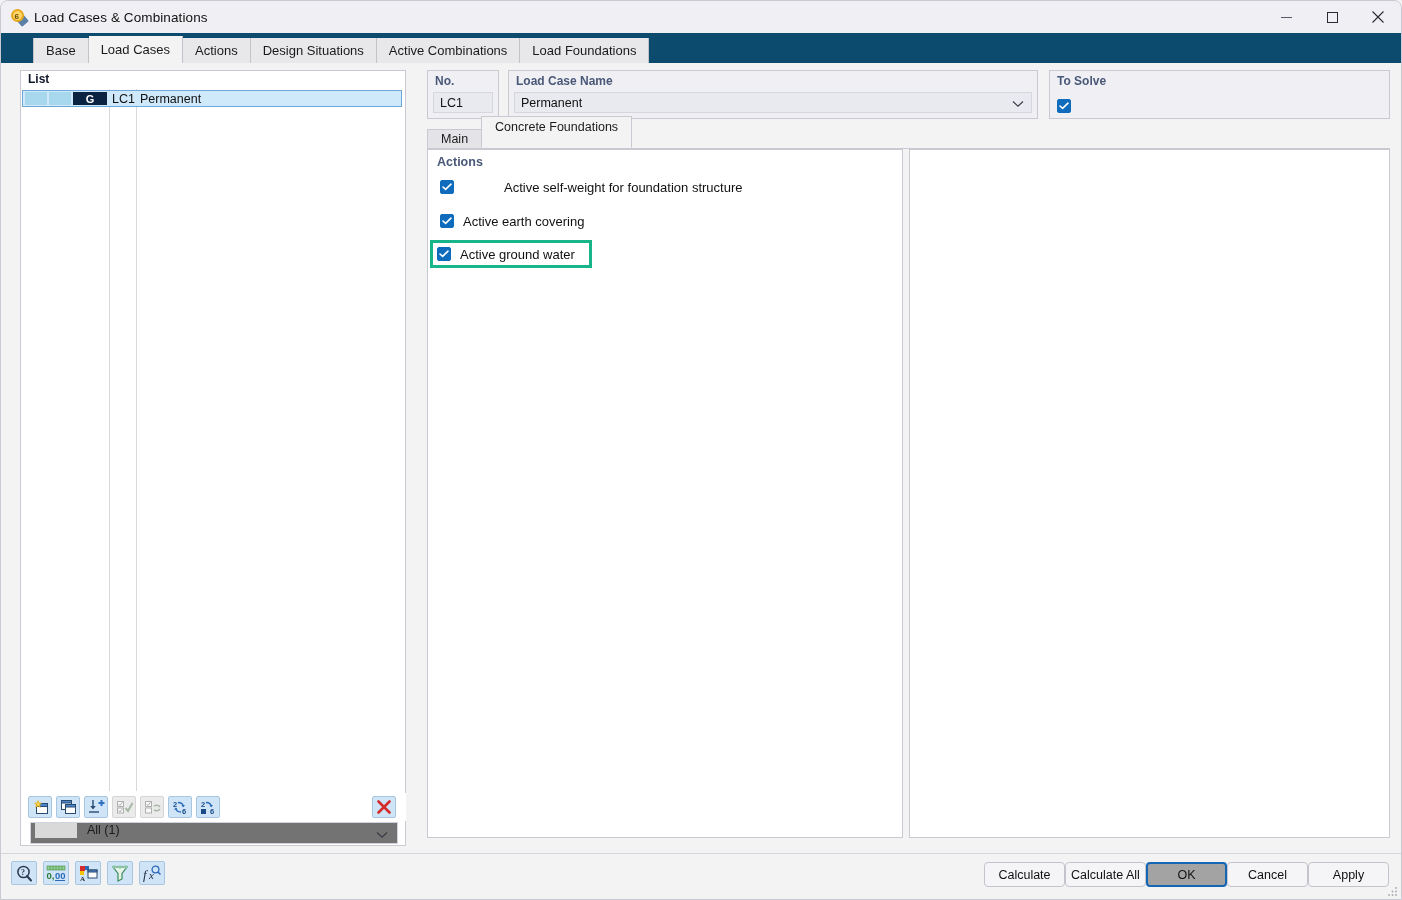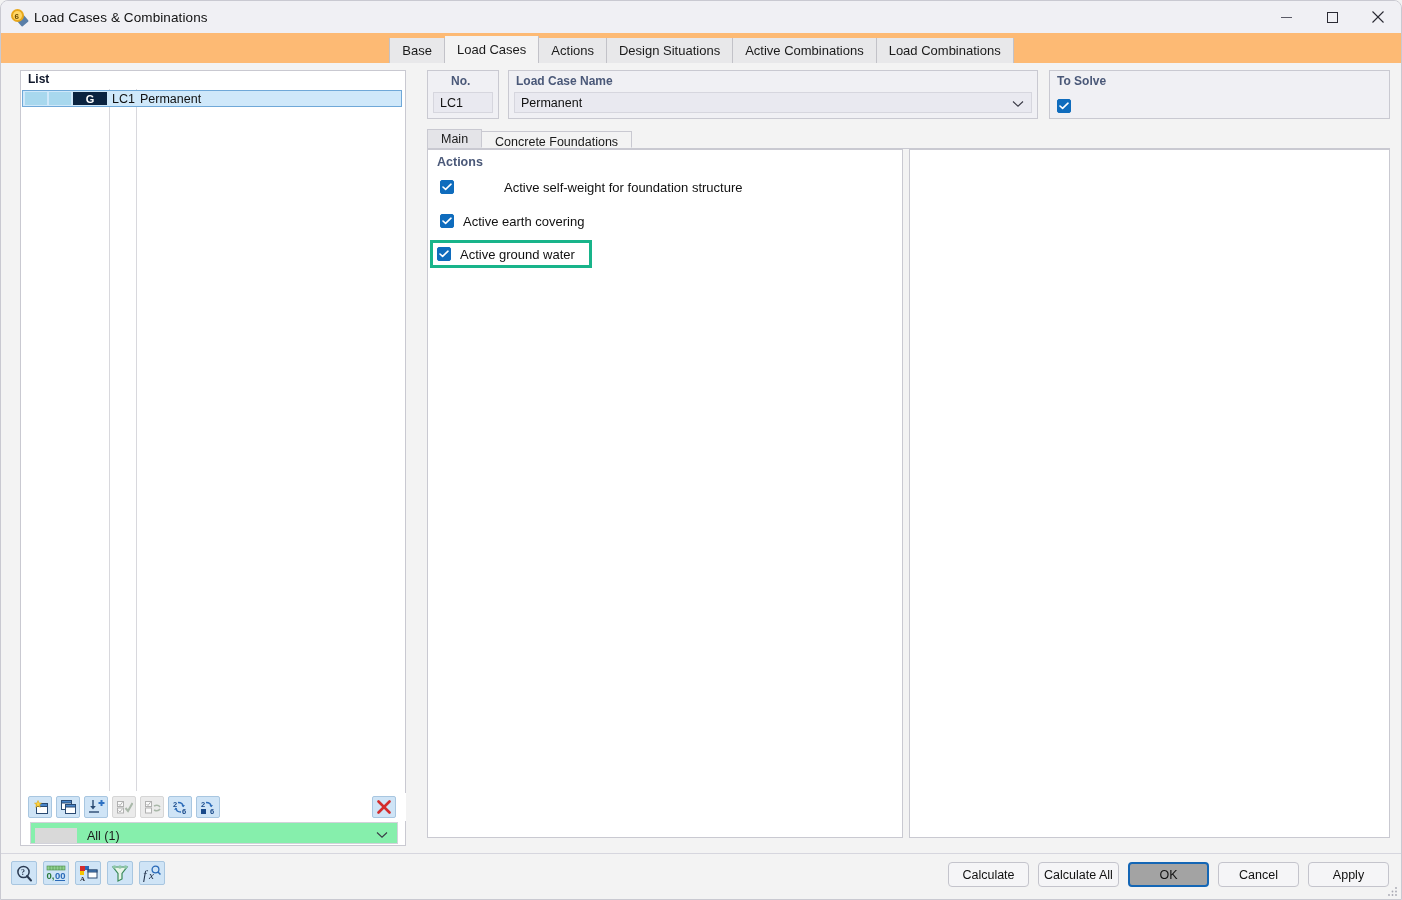--- a/index.html
+++ b/index.html
@@ -51,24 +51,23 @@
   .wbtn {
     width:46px; height:32px; display:flex; align-items:center; justify-content:center;
     flex:none;
   }
   #win-controls { position:absolute; right:0; top:0; display:flex; }
   .wbtn svg { display:block; }
 
   
   #tabstrip {
     position:absolute; left:0; top:32px; width:1400px; height:30px;
-    background:#fdba74;
+    background:#0c4a6e;
     display:flex; align-items:flex-end;
-    padding-left:1px;
-    justify-content:center;
+    padding-left:32px;
   }
   .otab {
     height:25px; line-height:25px;
     padding:0 12px;
     font-size:13px; color:#1a1a1a;
     background:#e8e8ea;
     border-right:1px solid #c2c2c8;
     cursor:default;
     white-space:nowrap;
   }
@@ -133,22 +132,22 @@
   }
   .tbtn.dis { background:#ebebeb; border-color:#d6d6d6; }
   #del-btn {
     position:absolute; right:10px; top:3px;
     width:24px; height:22px; background:#cfe4f6;
     border:1px solid #a8c6e0; border-radius:2px;
     display:flex; align-items:center; justify-content:center;
   }
   #filter-row {
     position:absolute; left:9px; top:751px; width:368px; height:22px;
-    background:#86efac; border:1px solid #d2d2da;
-    display:flex; align-items:flex-end;
+    background:#737373; border:1px solid #d2d2da;
+    display:flex; align-items:flex-start;
   }
   #filter-sw { width:42px; height:15px; background:#d9d9d9; margin-left:4px; flex:none; }
   #filter-label { margin-left:10px; font-size:12.5px; }
   #filter-chev { position:absolute; right:9px; top:4px; }
 
   
   #right { position:absolute; left:419px; top:0px; width:970px; height:790px; }
 
   .fieldbox {
     position:absolute; background:#f0f0f4;
@@ -159,40 +158,40 @@
     padding-left:7px; padding-top:3px;
   }
   .finput {
     position:absolute; left:5px; bottom:5px;
     height:21px; background:#e9e9f0; border:1px solid #d6d6de;
     display:flex; align-items:center; padding-left:6px;
     font-size:12.5px; color:#111;
   }
   .finput .chev { position:absolute; right:7px; top:4px; }
 
-  #box-no   { left:7px;  top:7px;  width:72px;  height:49px;padding-left:16px; }
+  #box-no   { left:7px;  top:7px;  width:72px;  height:49px; }
   #box-no .finput { width:60px; }
   #box-name { left:88px; top:7px; width:530px; height:49px; }
   #box-name .finput { width:518px; }
   #box-solve{ left:629px;top:7px; width:341px; height:49px; }
   #box-solve .cbwrap { position:absolute; left:7px; bottom:5px; }
 
   
   #inner-tabs {
     position:absolute; left:7px; top:66px; width:963px; height:20px;
     display:flex; align-items:flex-end;
     border-bottom:1px solid #c9c9d1;
   }
   .itab {
     height:19px; line-height:19px; padding:0 13px;
     font-size:12.5px; background:#e4e4e8;
     border:1px solid #c9c9d1; border-bottom:none;
     margin-right:-1px;
   }
-  .itab.active { background:#f3f3f3; height:17px; line-height:20px; border-bottom:1px solid #f3f3f3; }
+  .itab.active { background:#f3f3f3; height:32px; line-height:20px; border-bottom:1px solid #f3f3f3; }
 
   #pane-left {
     position:absolute; left:7px; top:86px; width:476px; height:689px;
     background:#ffffff; border:1px solid #c9c9d1;
   }
   #pane-right {
     position:absolute; left:489px; top:86px; width:481px; height:689px;
     background:#ffffff; border:1px solid #c9c9d1;
   }
   #settings-label {
@@ -223,21 +222,21 @@
     position:absolute; left:0; top:852px; width:1400px; height:46px;
     background:#f3f3f3; border-top:1px solid #d6d6de;
   }
   #status-icons { position:absolute; left:10px; top:7px; display:flex; gap:6px; }
   .sbtn {
     width:26px; height:24px; background:#cfe4f6;
     border:1px solid #a8c6e0; border-radius:2px;
     display:flex; align-items:center; justify-content:center;
     position:relative; flex:none;
   }
-  #dlg-buttons { position:absolute; right:12px; top:8px; display:flex; gap:9px; }
+  #dlg-buttons { position:absolute; right:12px; top:8px; display:flex; }
   .dbtn {
     width:81px; height:25px;
     background:#f5f5f7; border:1px solid #c4c4cc; border-radius:4px;
     display:flex; align-items:center; justify-content:center;
     font-size:12.5px; color:#111;
   }
   .dbtn.primary { border:2px solid #1466b5; background:#a3a3a3; }
   #grip { position:absolute; right:3px; bottom:3px; width:11px; height:11px; }
 </style>
 </head>
@@ -271,21 +270,21 @@
       </div>
     </div>
   </div>
 
   <div id="tabstrip">
     <div class="otab">Base</div>
     <div class="otab active">Load Cases</div>
     <div class="otab">Actions</div>
     <div class="otab">Design Situations</div>
     <div class="otab">Active Combinations</div>
-    <div class="otab">Load Combinations</div>
+    <div class="otab">Load Foundations</div>
   </div>
 
   <div id="body">
 
     <div id="list-panel">
       <div id="list-header">List</div>
 
       <div id="list-grid">
         <div class="col-div" style="left:88px"></div>
         <div class="col-div" style="left:115px"></div>

